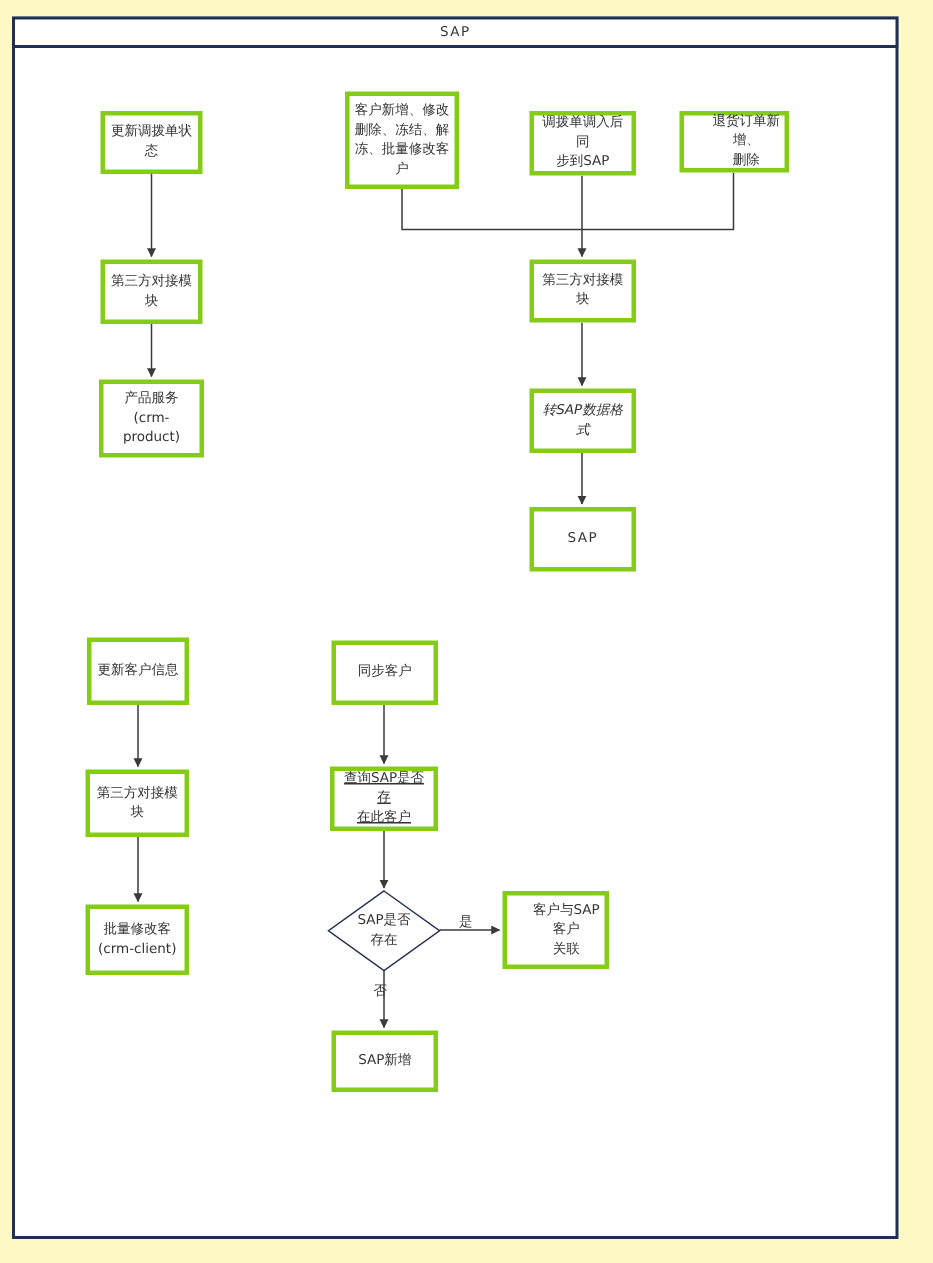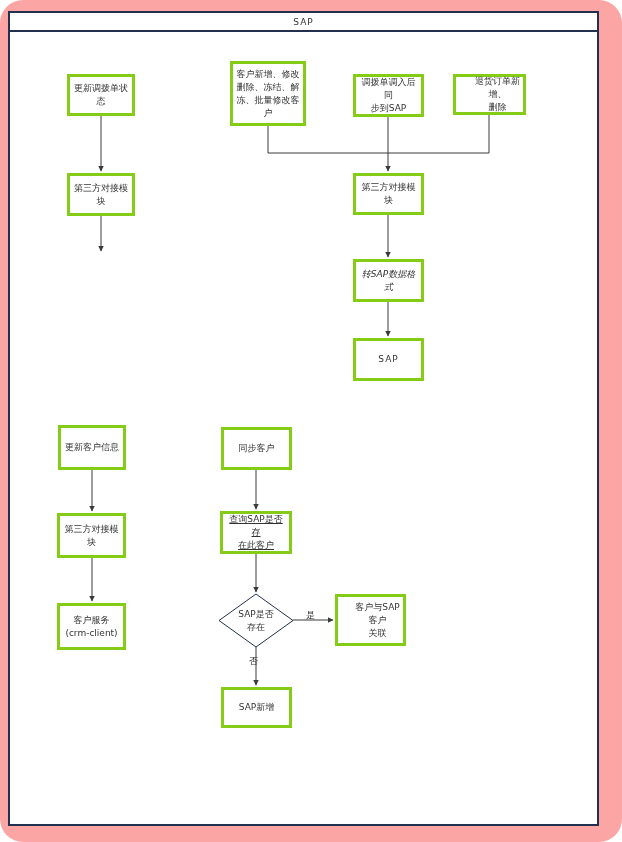--- a/index.html
+++ b/index.html
@@ -5,23 +5,22 @@
   html, body {
     margin: 0;
     padding: 0;
     background: #ffffff;
     font-family: "DejaVu Sans", "Liberation Sans", sans-serif;
   }
   .page {
     position: relative;
     width: 622px;
     height: 842px;
-    background: #fca5a5;
+    background: #fef9c3;
     overflow: hidden;
-    border-radius: 23px;
   }
   .frame {
     position: absolute;
     left: 8px;
     top: 11px;
     width: 591px;
     height: 815px;
     border: 2px solid #22304f;
     box-sizing: border-box;
     background: #ffffff;
@@ -111,37 +110,40 @@
       <line x1="256" y1="470" x2="256" y2="509" marker-end="url(#ah)"></line>
       <line x1="256" y1="554" x2="256" y2="592" marker-end="url(#ah)"></line>
       <line x1="293" y1="620" x2="333" y2="620" marker-end="url(#ah)"></line>
       <line x1="256" y1="647" x2="256" y2="685" marker-end="url(#ah)"></line>
       <polygon points="256,594 293,620.5 256,647 219,620.5" stroke="#22304f" fill="#ffffff"></polygon>
     </g>
   </svg>
 
   <div class="node" style="left:67px; top:74px; width:68px; height:42px;">更新调拨单状态</div>
   <div class="node" style="left:67px; top:173px; width:68px; height:43px;">第三方对接模块</div>
+  <div class="node" style="left:66px; top:253px; width:70px; height:52px;">产品服务
+(crm-
+product)</div>
 
   <div class="node" style="left:230px; top:61px; width:76px; height:65px;">客户新增、修改
 删除、冻结、解
 冻、批量修改客
 户</div>
   <div class="node" style="left:353px; top:74px; width:71px; height:43px;">调拨单调入后同
 步到SAP</div>
   <div class="node" style="left:453px; top:74px; width:73px; height:41px;padding-left:18px;">退货订单新增、
 删除</div>
 
   <div class="node" style="left:353px; top:173px; width:71px; height:42px;">第三方对接模块</div>
   <div class="node" style="left:353px; top:259px; width:71px; height:43px;font-style:italic;">转SAP数据格式</div>
   <div class="node" style="left:353px; top:338px; width:71px; height:43px; letter-spacing:1px;">SAP</div>
 
   <div class="node" style="left:58px; top:425px; width:68px; height:45px;">更新客户信息</div>
   <div class="node" style="left:57px; top:513px; width:69px; height:45px;">第三方对接模块</div>
-  <div class="node" style="left:57px; top:603px; width:69px; height:47px;">客户服务
+  <div class="node" style="left:57px; top:603px; width:69px; height:47px;">批量修改客
 (crm-client)</div>
 
   <div class="node" style="left:221px; top:427px; width:71px; height:43px;">同步客户</div>
   <div class="node" style="left:220px; top:511px; width:72px; height:43px;text-decoration:underline;">查询SAP是否存
 在此客户</div>
   <div class="decision-text" style="left:222px; top:603px; width:68px; height:36px;">SAP是否
 存在</div>
   <div class="node" style="left:335px; top:594px; width:71px; height:52px;padding-left:16px;">客户与SAP客户
 关联</div>
   <div class="node" style="left:221px; top:687px; width:71px; height:41px;">SAP新增</div>

